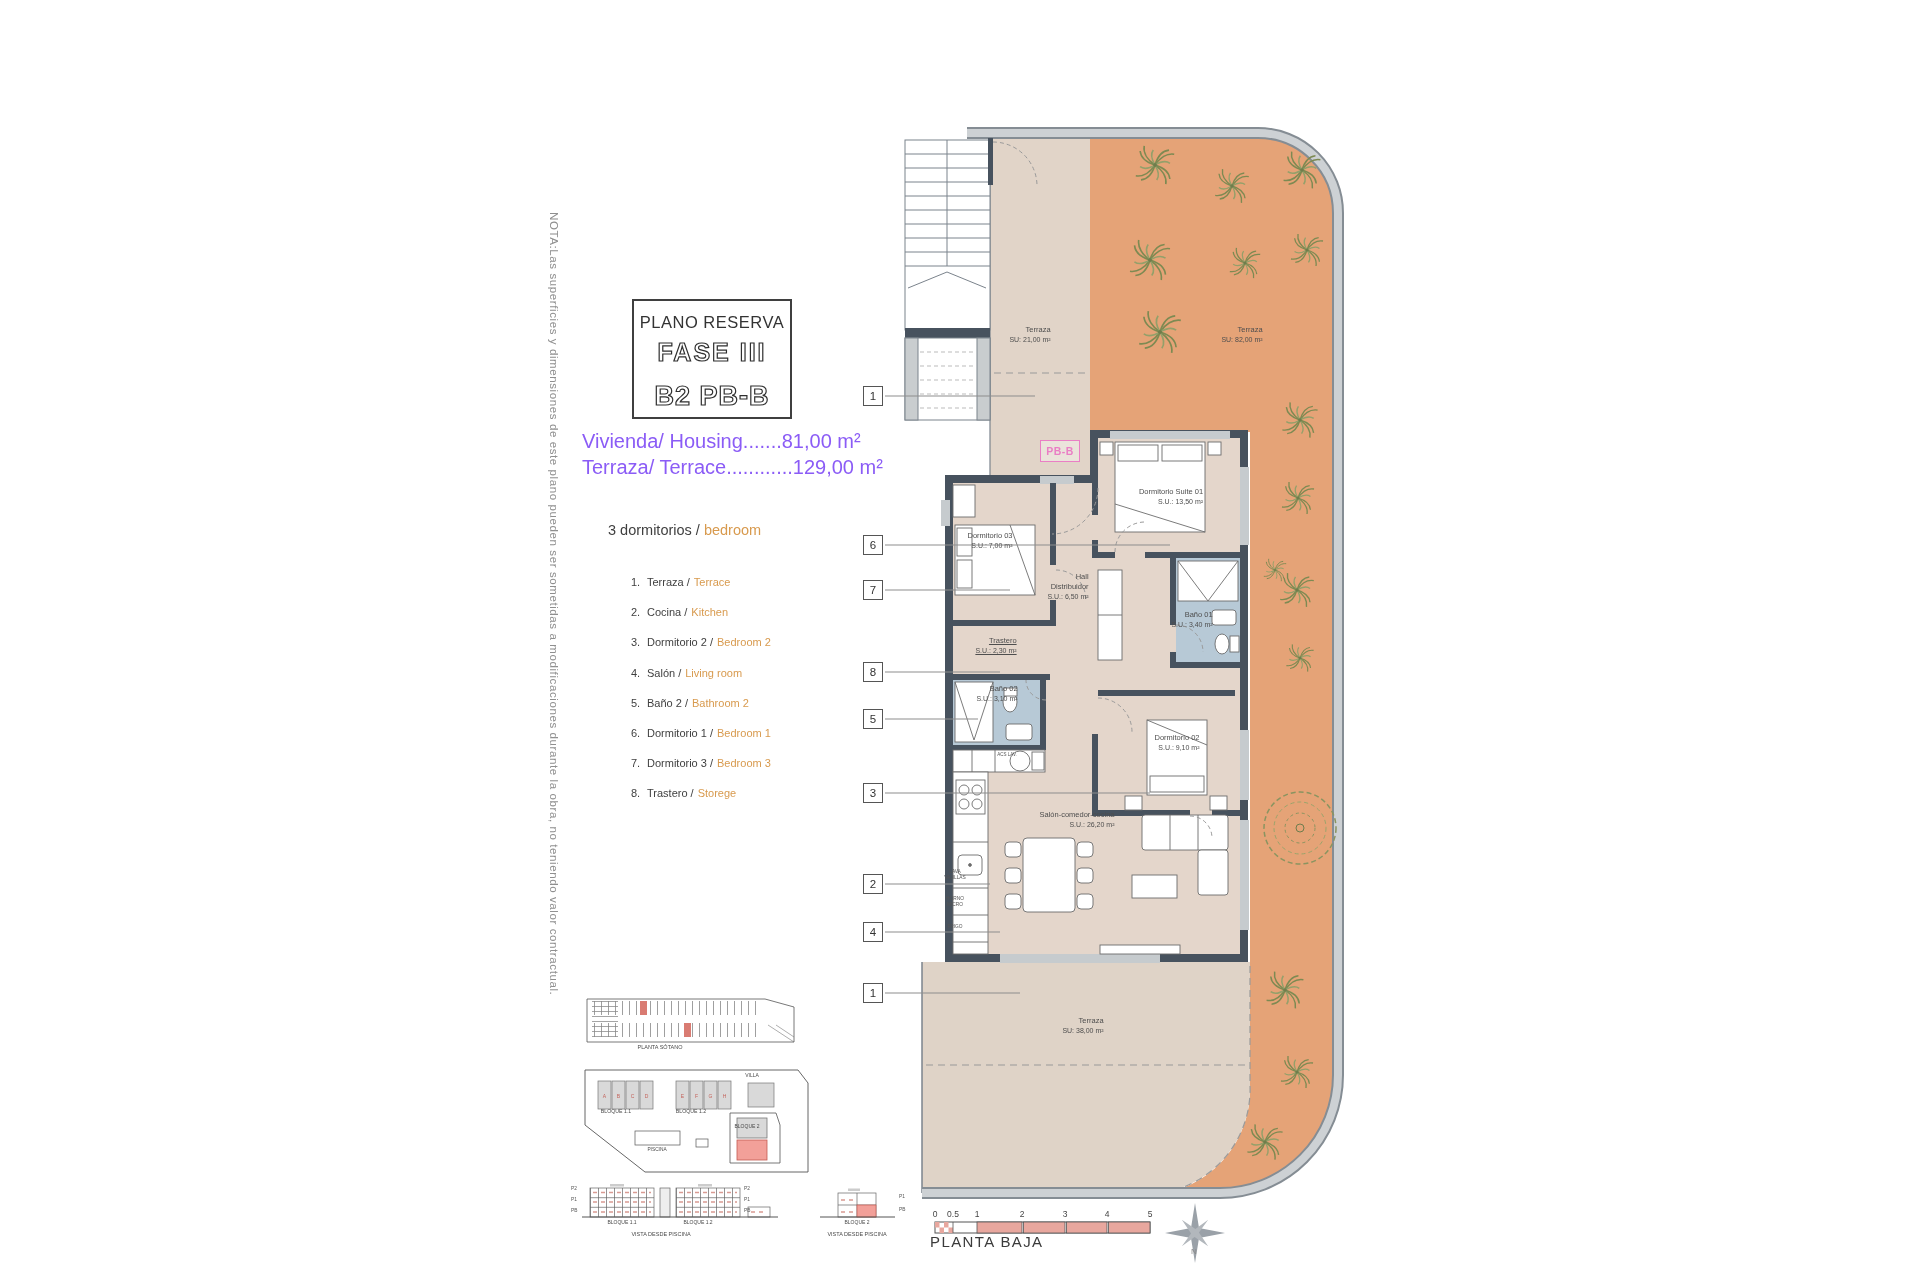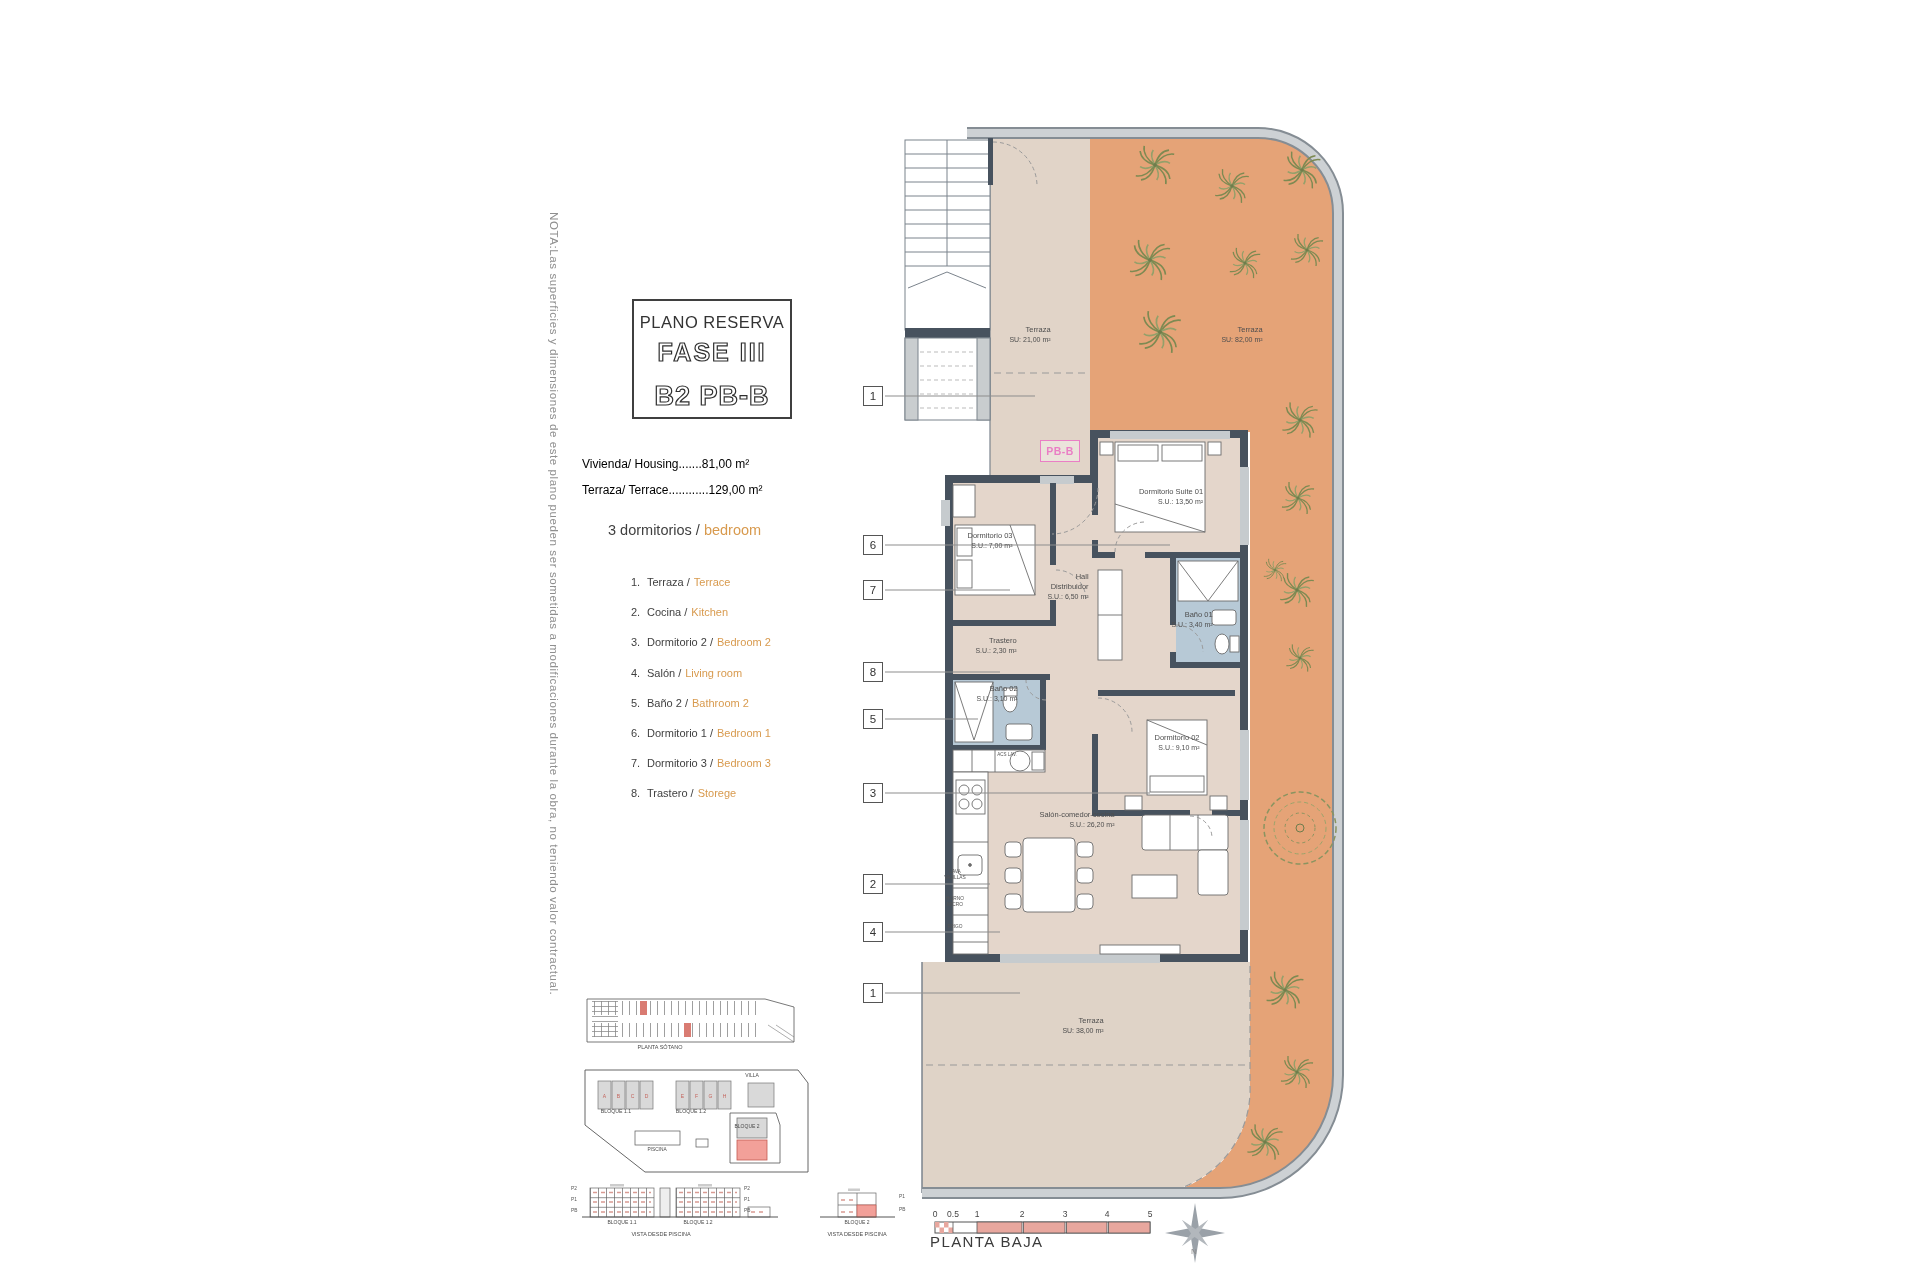--- a/index.html
+++ b/index.html
@@ -12,21 +12,21 @@
   .room-label .rn{font-size:7.5px;}
   .room-label .ra{font-size:7px;}
   .note-vertical{position:absolute;left:548px;top:212px;height:900px;
                  writing-mode:vertical-rl;font-size:11.5px;letter-spacing:.6px;color:#8f8f8f;}
   .title-box{position:absolute;left:632px;top:299px;width:156px;height:104px;
              border:2px solid #3f3f3f;background:#fff;text-align:center;padding-top:12px;box-sizing:content-box;}
   .title-box .h{font-size:16.5px;letter-spacing:.5px;color:#333;}
   .outline{font-weight:bold;color:#fff;-webkit-text-stroke:1.2px #2f2f2f;}
   .title-box .ph{font-size:25px;letter-spacing:2px;margin-top:6px;line-height:1.15;}
   .title-box .un{font-size:27px;letter-spacing:1px;line-height:1.15;margin-top:14px;}
-  .areas{position:absolute;left:582px;top:451px;font-size:12px;line-height:26px;color:#000000;}
+  .areas{position:absolute;left:582px;top:428px;font-size:20px;line-height:26px;color:#8b5cf6;}
   .beds{position:absolute;left:608px;top:522px;font-size:14.5px;}
   .beds .en{color:#d89a4e;}
   .legend{position:absolute;left:631px;top:574px;font-size:11px;color:#3f3f3f;}
   .legend .item{display:flex;margin-bottom:14.2px;line-height:16px;}
   .legend .num{width:16px;}
   .legend .en{color:#d89a4e;margin-left:4px;}
   .tag{position:absolute;width:20px;height:20px;border:1.3px solid #555;background:#fff;
        font-size:11.5px;color:#333;display:flex;align-items:center;justify-content:center;box-sizing:border-box;}
   .pbb{position:absolute;left:1040px;top:440px;width:38px;height:20px;border:1px solid #ea7ec5;
        color:#ea7ec5;font-size:10.5px;font-weight:bold;display:flex;align-items:center;justify-content:center;
@@ -429,21 +429,21 @@
   </div>
   <div class="room-label" style="left:1068px;top:572px;">
     <div class="rn">Hall</div>
       <div class="rn">Distribuidor</div>
       <div class="ra">S.U.: 6,50 m²</div>
   </div>
   <div class="room-label" style="left:1192px;top:610px;">
     <div class="rn">Baño 01</div>
       <div class="ra">S.U.: 3,40 m²</div>
   </div>
-  <div class="room-label" style="left:996px;top:636px;">
+  <div class="room-label" style="left:996px;top:636px;text-decoration:underline;">
     <div class="rn">Trastero</div>
       <div class="ra">S.U.: 2,30 m²</div>
   </div>
   <div class="room-label" style="left:997px;top:684px;">
     <div class="rn">Baño 02</div>
       <div class="ra">S.U.: 3,10 m²</div>
   </div>
   <div class="room-label" style="left:1177px;top:733px;">
     <div class="rn">Dormitorio 02</div>
       <div class="ra">S.U.: 9,10 m²</div>

